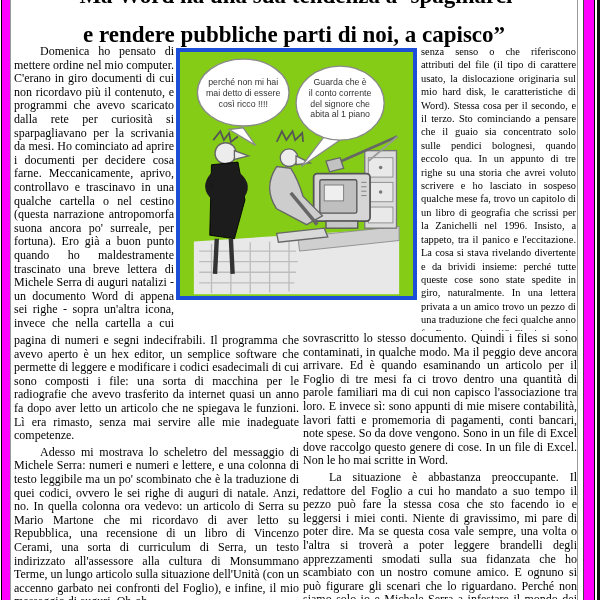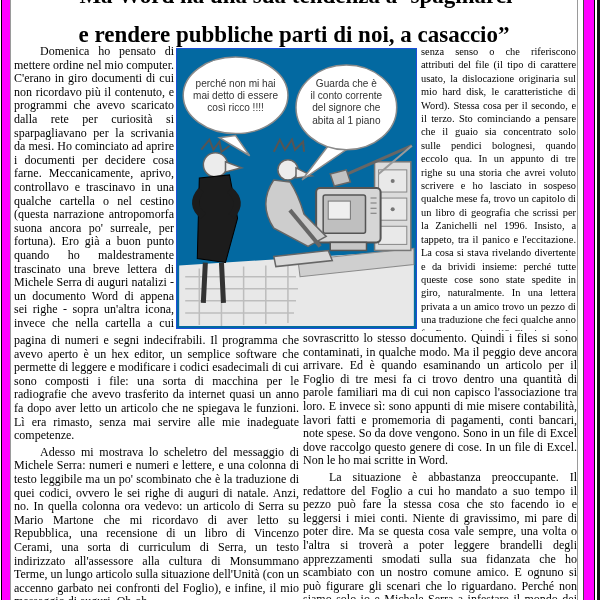--- a/index.html
+++ b/index.html
@@ -31,40 +31,40 @@
     font-size:12px;line-height:13.6px;
   }
   .col p{margin:0 0 3px 0;}
   .col p.indent{text-indent:26px;}
   .col-left-narrow{left:14px;top:45px;width:160px;height:286px;}
   .col-right-narrow{left:421px;top:45px;width:155px;height:286px;font-size:10.4px;line-height:13.4px;}
   .col-left-wide{left:14px;top:334px;width:285px;height:267px;}
   .col-right-wide{left:303px;top:332px;width:274px;height:267px;}
 
   .cartoon-box{
-    position:absolute;left:176px;top:48px;width:241px;height:281px;
-    border:1px solid #1d4ed8;background:#0369a1;box-sizing:border-box;
+    position:absolute;left:176px;top:48px;width:241px;height:252px;
+    border:4px solid #1d4ed8;background:#84cc16;box-sizing:border-box;
   }
   .cartoon-box svg{display:block;width:100%;height:100%;}
   .bubble-text{
     font-family:"Liberation Sans","DejaVu Sans",sans-serif;
     font-size:10px;fill:#333;text-anchor:middle;
   }
 </style>
 </head>
 <body>
 
 <div class="stripe stripe-left"></div>
 <div class="stripe stripe-right"></div>
 <div class="edge-right"></div>
 <div class="frame-line frame-left"></div>
 <div class="frame-line frame-right"></div>
 
 <div class="title-line title-1">“Ma Word ha una sua tendenza a ‘spaginarci’</div>
-<div class="title-line title-2">e rendere pubbliche parti di noi, a casaccio”</div>
+<div class="title-line title-2">e rendere pubbliche parti di noi, a capisco”</div>
 
 <div class="col col-left-narrow">
   <p class="indent">Domenica ho pensato di mettere ordine nel mio computer. C'erano in giro documenti di cui non ricordavo più il contenuto, e programmi che avevo scaricato dalla rete per curiosità si sparpagliavano per la scrivania da mesi. Ho cominciato ad aprire i documenti per decidere cosa farne. Meccanicamente, aprivo, controllavo e trascinavo in una qualche cartella o nel cestino (questa narrazione antropomorfa suona ancora po' surreale, per fortuna). Ero già a buon punto quando ho maldestramente trascinato una breve lettera di Michele Serra di auguri natalizi - un documento Word di appena sei righe - sopra un'altra icona, invece che nella cartella a cui avevo deciso di destinarla. Si è dispiegata sullo schermo una</p>
 </div>
 
 <div class="cartoon-box">
   <svg viewBox="0 0 237 277">
 
     <g>
       <path d="M2 215 L235 200 L235 275 L2 275 Z" fill="#e8e8e8" stroke="none"></path>

